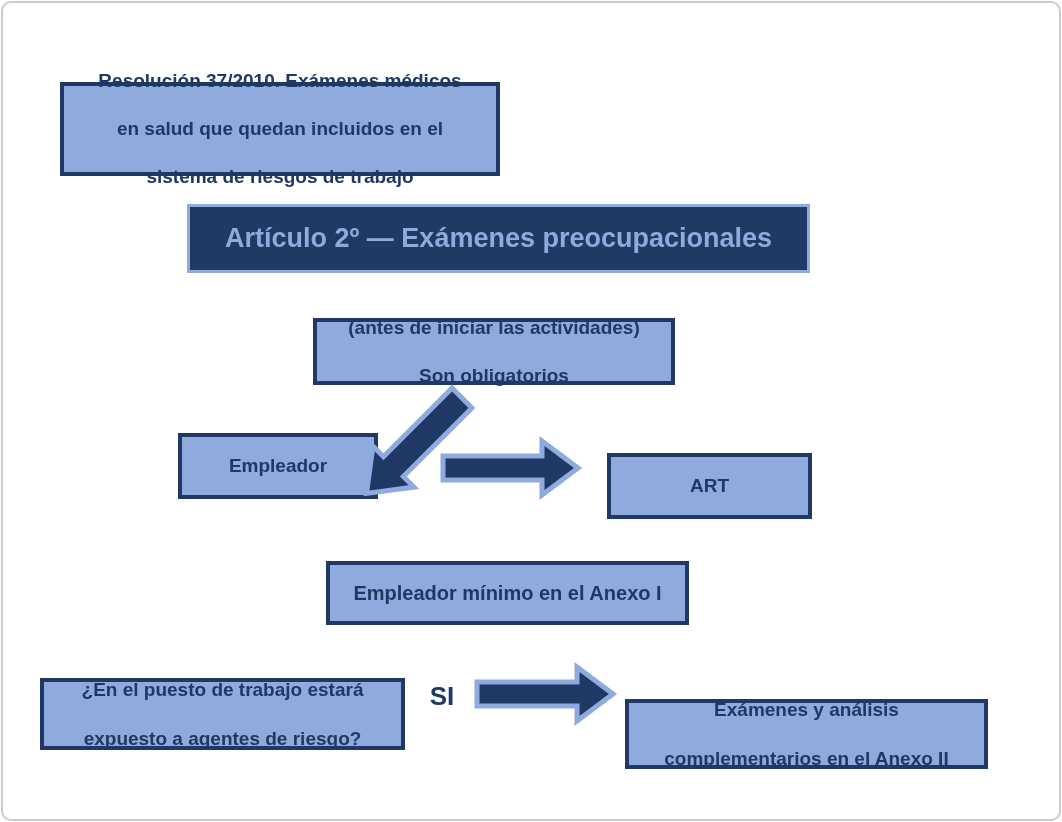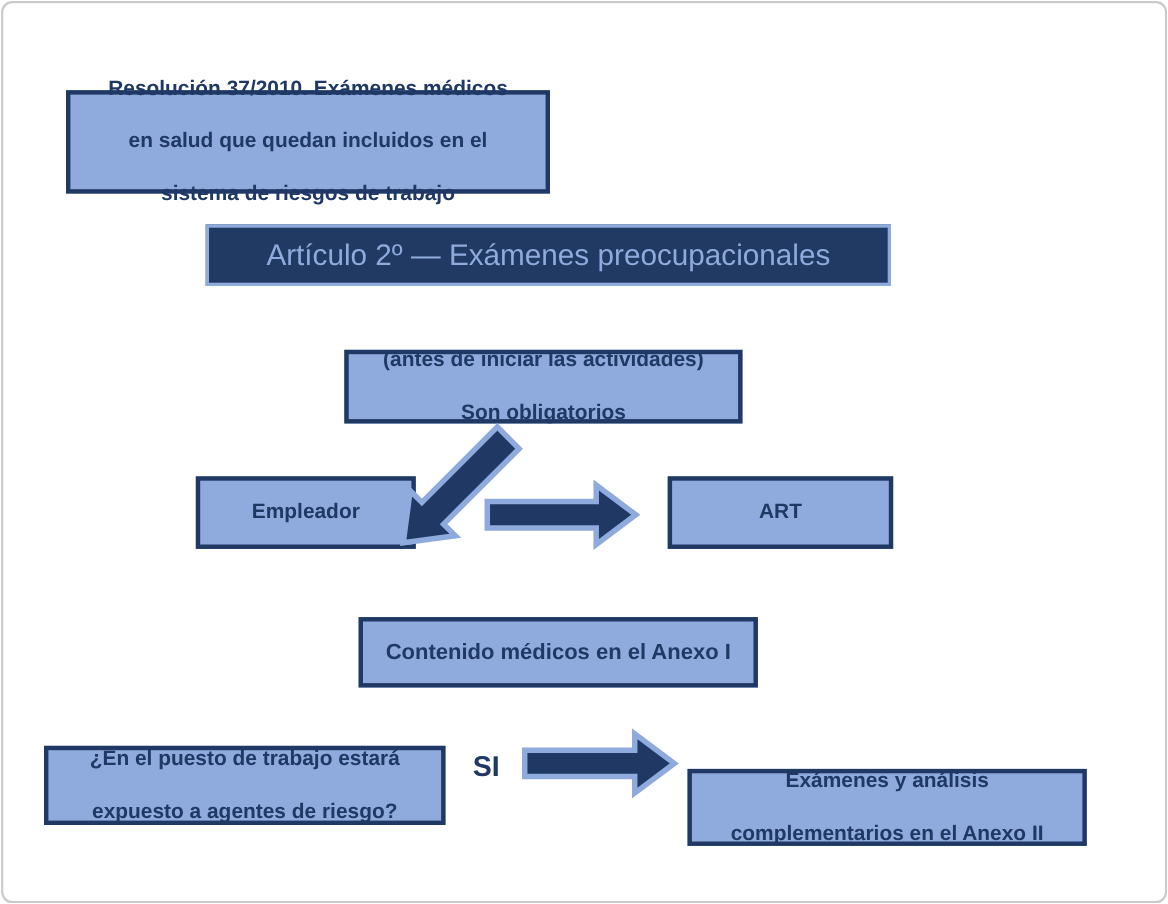--- a/index.html
+++ b/index.html
@@ -38,35 +38,35 @@
     line-height: 28px;
     z-index: 1;
     gap: 20px;
   }
   .box .line { display: block; }
 
   .header-box   { left: 60px;  top: 82px;  width: 440px; height: 94px; }
   .title-bar {
     position: absolute;
     box-sizing: border-box;
-    left: 187px; top: 204px; width: 623px; height: 56px;
+    left: 187px; top: 204px; width: 623px; height: 69px;
     background: var(--title_fill, #213A63);
     border: 3px solid var(--title_border, #8FAADC);
     color: var(--title_text, #8FAADC);
-    font-weight: normal;
+    font-weight: bold;
     font-size: 27px;
     display: flex;
     align-items: center;
     justify-content: center;
     text-align: center;
     z-index: 1;
   }
   .mandatory-box { left: 313px; top: 318px; width: 362px; height: 67px; }
   .employer-box  { left: 178px; top: 433px; width: 200px; height: 66px; }
-  .art-box       { left: 607px; top: 433px; width: 205px; height: 66px; }
+  .art-box       { left: 607px; top: 453px; width: 205px; height: 66px; }
   .content-box   { left: 326px; top: 561px; width: 363px; height: 64px; font-size: 20px; }
   .question-box  { left: 40px;  top: 659px; width: 365px; height: 72px; line-height: 29px; margin-top: 19px; }
   .exams-box     { left: 625px; top: 659px; width: 363px; height: 70px; line-height: 29px; margin-top: 40px; }
 
   .si-label {
     position: absolute;
     left: 420px; top: 676px; width: 44px; height: 40px;
     display: flex; align-items: center; justify-content: center;
     color: var(--box_text, #1F3864);
     font-weight: bold;
@@ -105,21 +105,21 @@
 
   <div class="box employer-box">
     <span>Empleador</span>
   </div>
 
   <div class="box art-box">
     <span>ART</span>
   </div>
 
   <div class="box content-box">
-    <span>Contenido médicos en el Anexo I</span>
+    <span>Empleador mínimo en el Anexo I</span>
   </div>
 
   <div class="box question-box">
     <span class="line">¿En el puesto de trabajo estará</span>
     <span class="line">expuesto a agentes de riesgo?</span>
   </div>
 
   <div class="si-label">
     <span>SI</span>
   </div>

